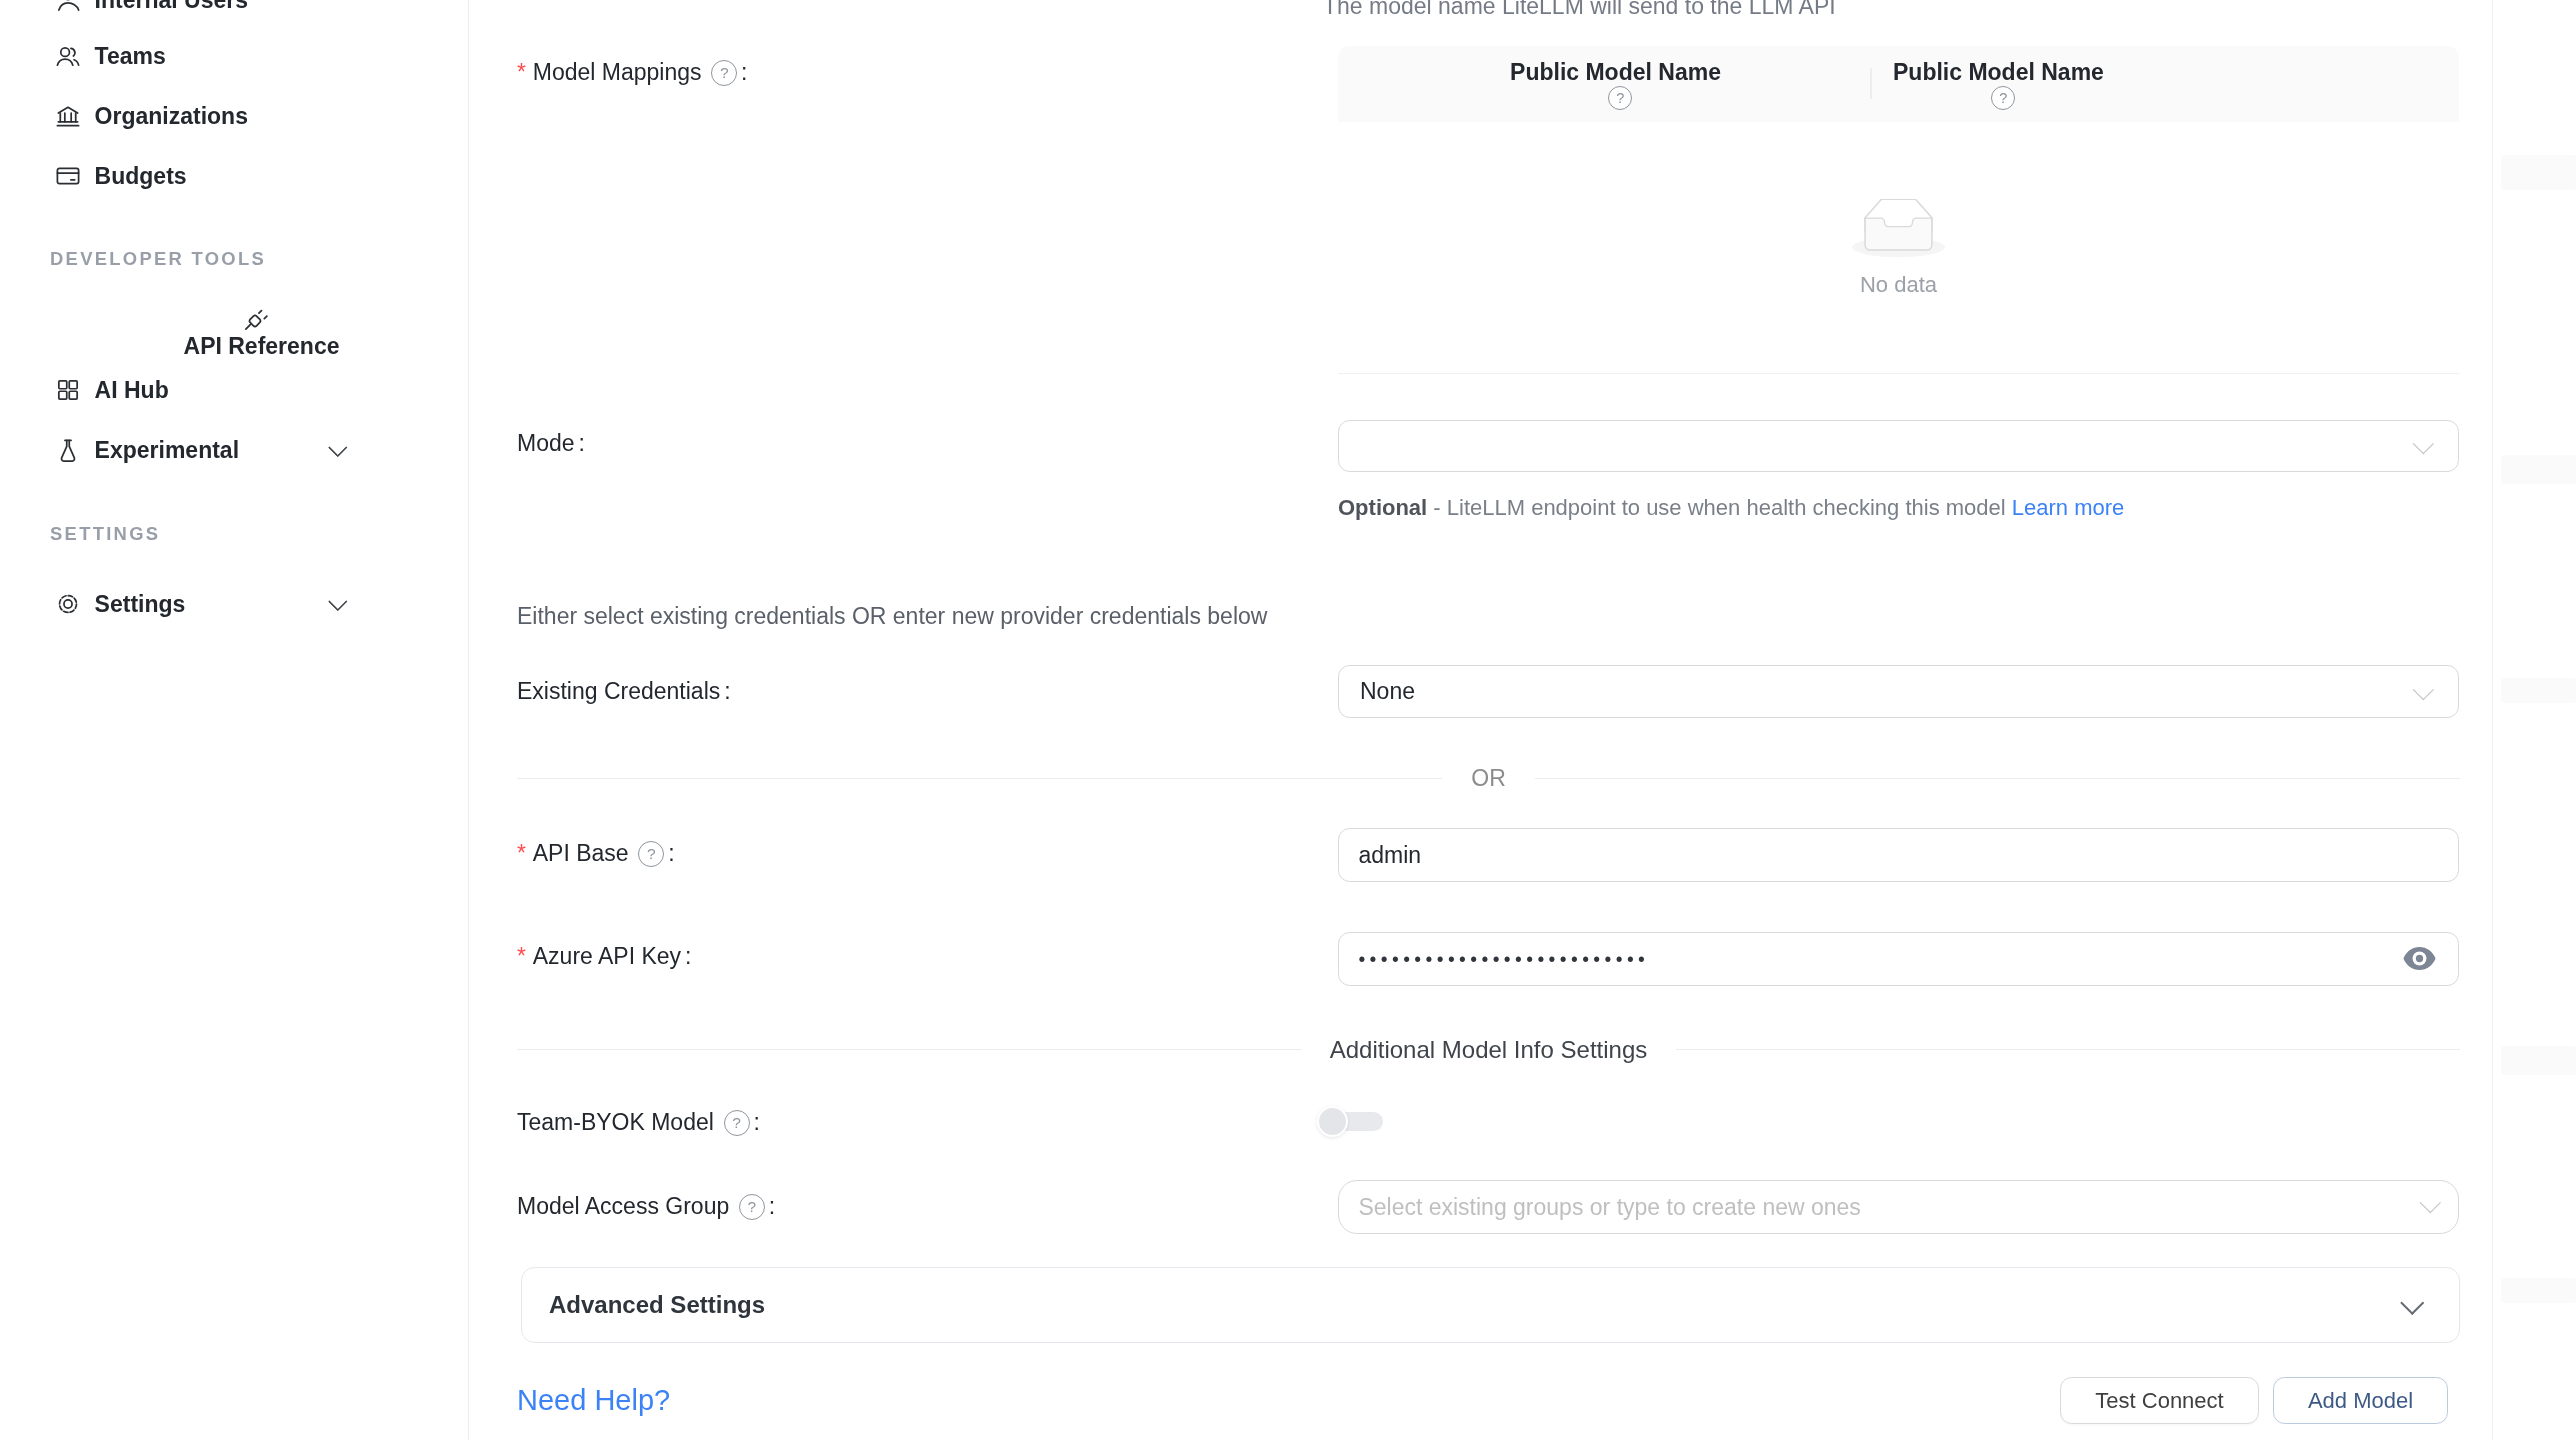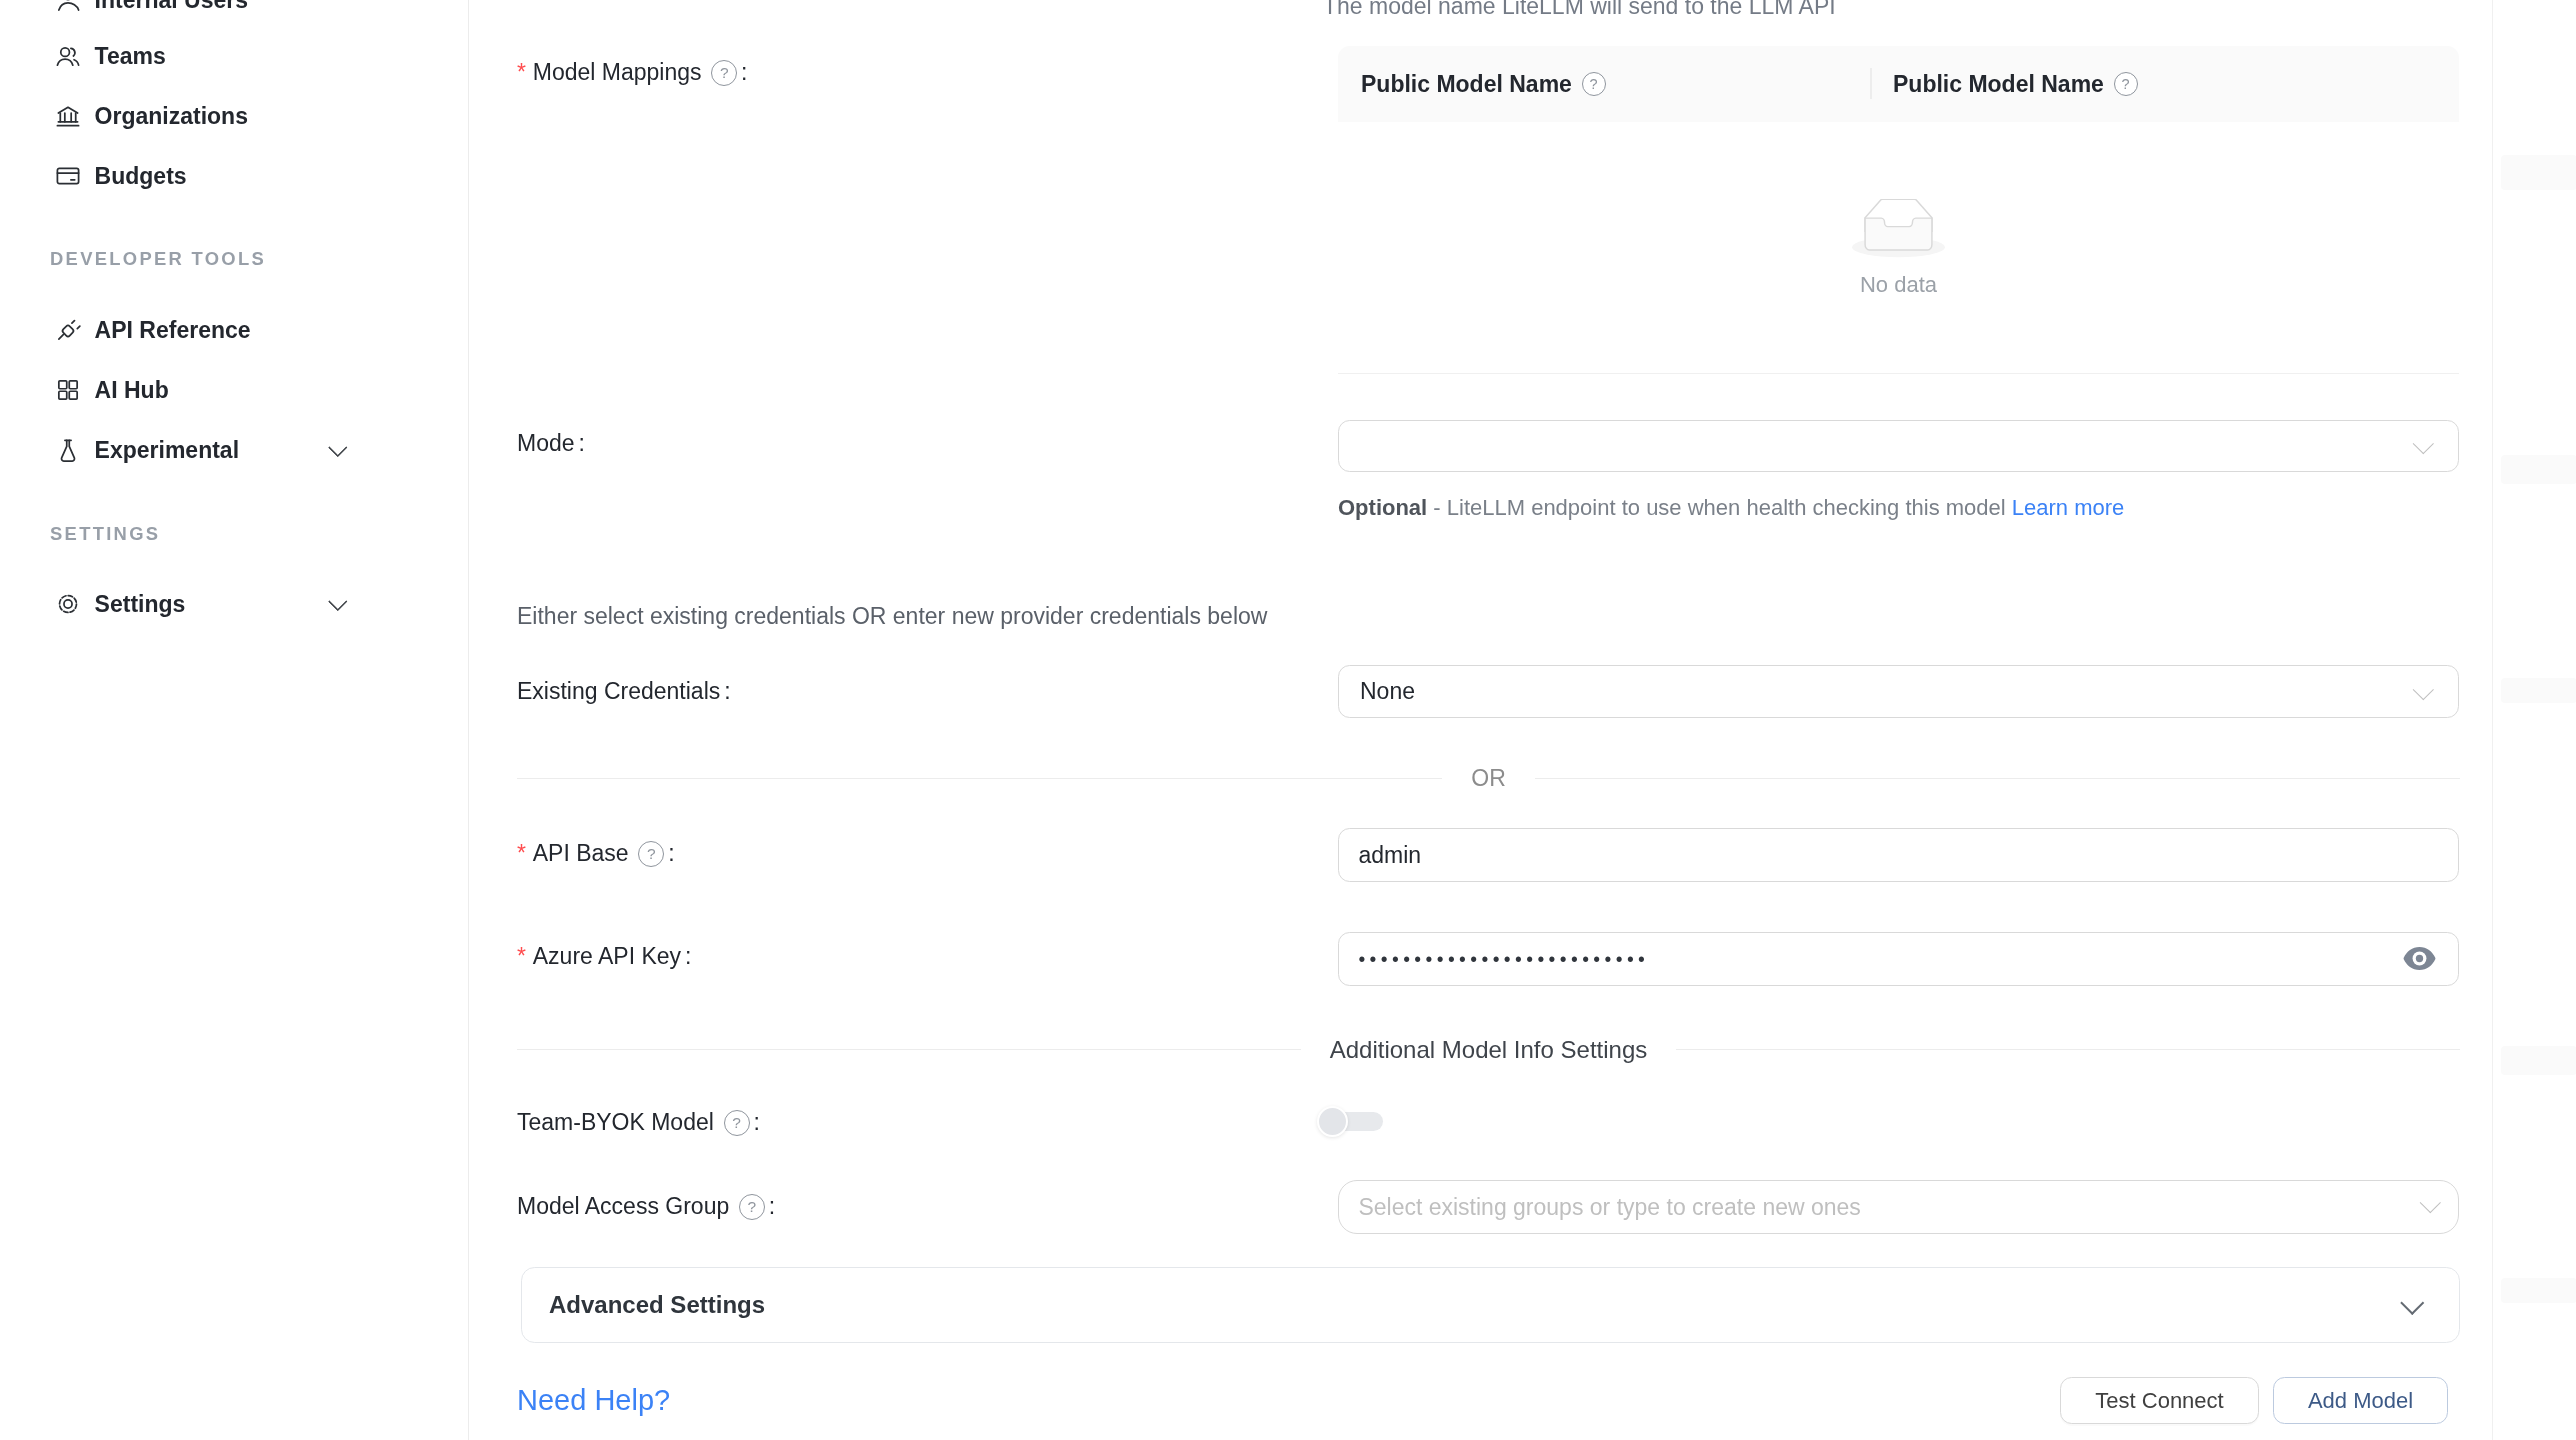--- a/index.html
+++ b/index.html
@@ -41,21 +41,21 @@
           border-radius:11.6px;box-sizing:border-box;padding:0 19.4px;font-size:23px;color:#23272e;
           font-family:"Liberation Sans",sans-serif;outline:none;}
   .tinput::placeholder{color:#bfbfbf;}
 
   
   .mm-table{position:absolute;left:1338px;top:46px;width:1121px;height:328px;
             border-bottom:1px solid #f0f0f0;box-sizing:border-box;}
   .mm-thead{position:relative;height:76px;background:#fafafa;border-radius:11.6px 11.6px 0 0;
             display:flex;align-items:center;}
   .mm-th{display:flex;align-items:center;font-size:23px;font-weight:700;color:#23272e;
-         padding-left:23px;box-sizing:border-box;}
+         padding-left:23px;box-sizing:border-box;flex-direction:column;}
   .mm-th .q{width:22px;height:22px;font-size:14.5px;}
   .mm-sep{position:absolute;left:532px;top:22px;width:1.9px;height:31px;background:#ededed;}
   .mm-empty{height:253px;display:flex;flex-direction:column;align-items:center;
             justify-content:center;padding-bottom:5.8px;}
   .mm-empty-text{font-size:22px;color:#9ba1a8;margin-top:13.6px;}
 
   
   .divider{position:absolute;left:517px;width:1943px;height:29px;display:flex;
            align-items:center;gap:29px;}
   .divider .line{flex:1;height:1px;background:#ececec;}
@@ -148,21 +148,21 @@
             <rect x="2.5" y="5.5" width="22" height="16" rx="2"></rect>
             <path d="M2.5 10.5h22"></path>
             <path d="M16.5 17.5h4"></path>
           </svg>
       </span>
       <span>Budgets</span>
     </div>
 
     <div class="side-header" style="top:245px;">DEVELOPER TOOLS</div>
 
-    <div class="side-item" style="top:307px;">
+    <div class="side-item" style="top:307px;flex-direction:column;">
       <span class="side-icon">
         <svg viewBox="0 0 27 27">
             <path d="M4 23l4.6-4.6"></path>
             <rect x="8.8" y="9.8" width="9.4" height="9.4" rx="2.6" transform="rotate(45 13.5 14.5)"></rect>
             <path d="M17.6 6.4L20.2 3.8M23.2 12L25.8 9.4"></path>
           </svg>
       </span>
       <span>API Reference</span>
     </div>
 

